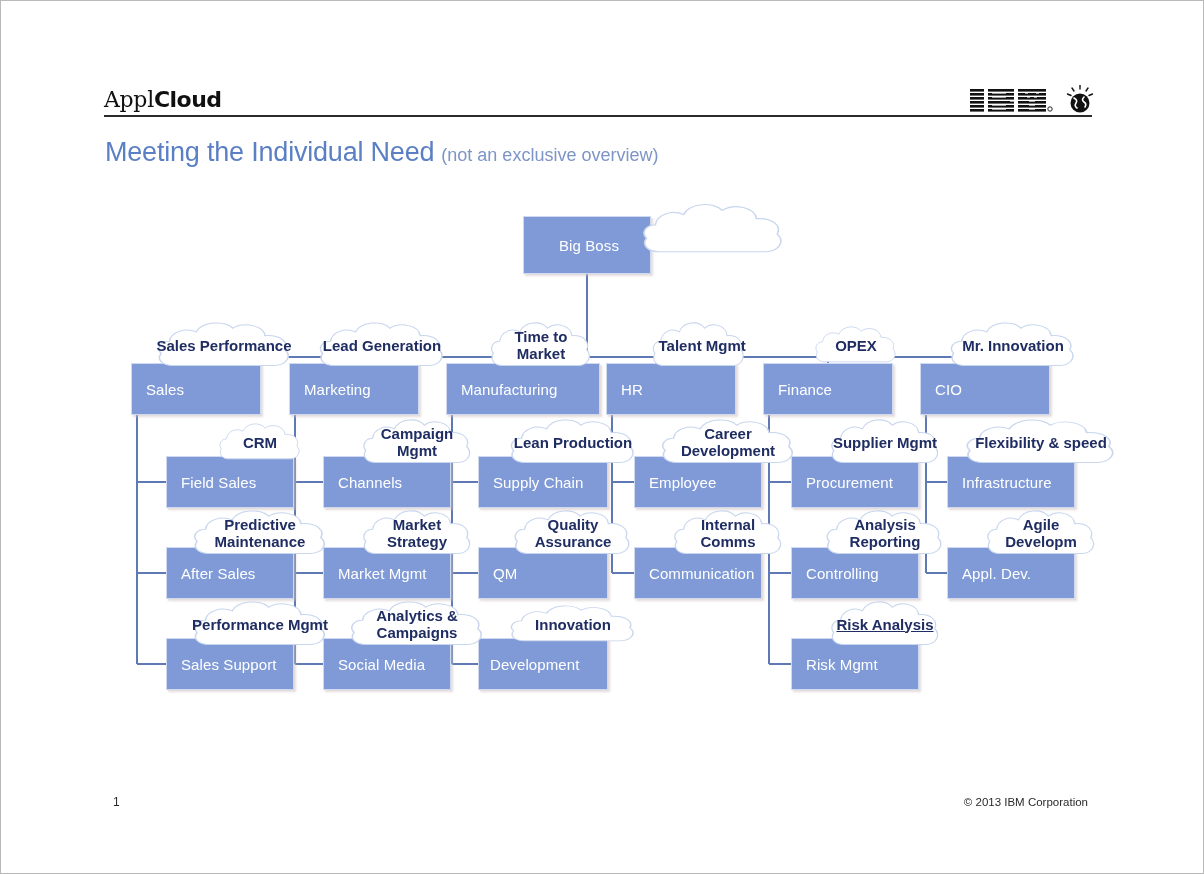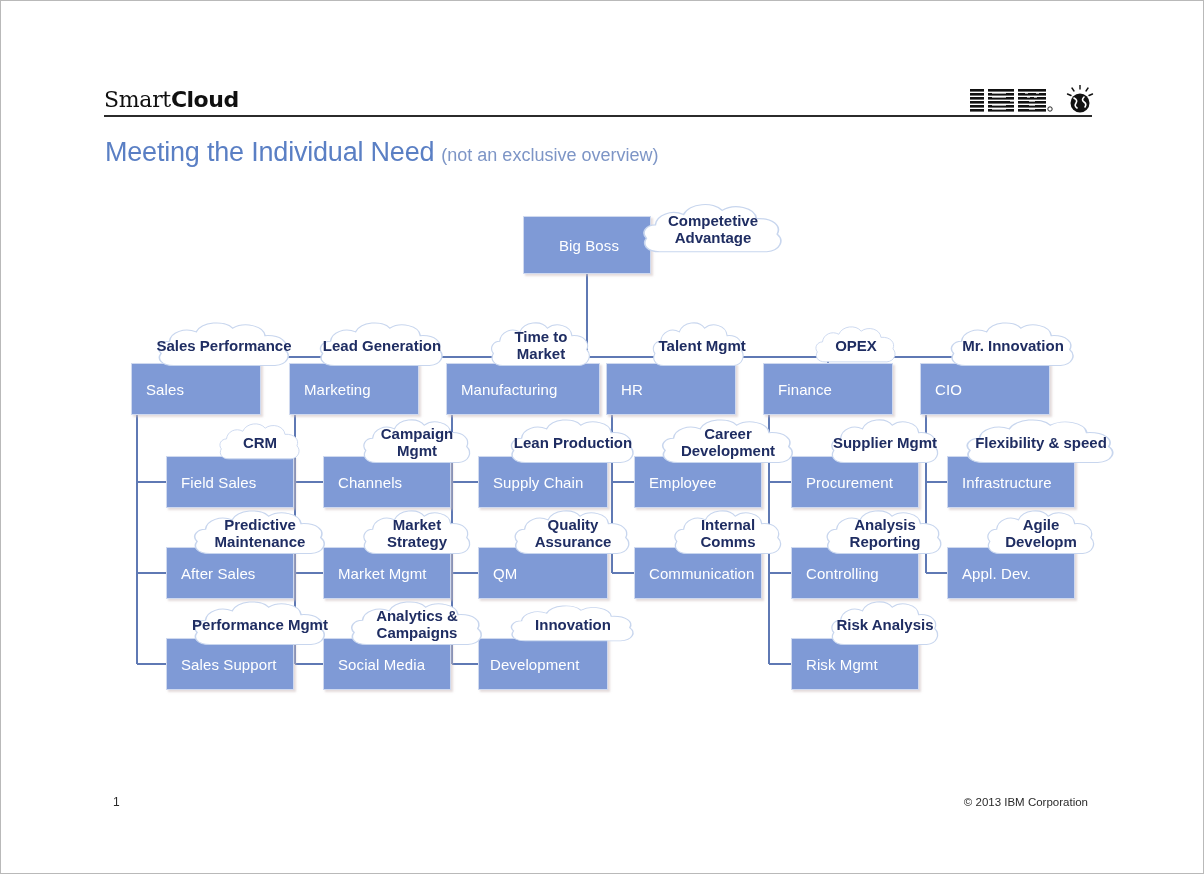--- a/index.html
+++ b/index.html
@@ -83,21 +83,21 @@
   #copyright{
     position:absolute;right:115px;top:795px;font-size:11.5px;color:#2a2a2a;
     white-space:nowrap;
   }
 </style>
 </head>
 <body>
 
 <div id="page">
 
-  <div id="brand"><span class="l">Smart</span><span class="b">Cloud</span></div>
+  <div id="brand"><span class="l">Appl</span><span class="b">Cloud</span></div>
   <div id="rule"></div>
 
   <div id="ibm-logo">
     <svg id="ibm-wordmark" width="88" height="30" viewBox="0 0 88 30">
       <g fill="#111111">
 
         <rect x="0" y="3" width="14" height="2.6"></rect>
           <rect x="0" y="7" width="14" height="2.6"></rect>
         <rect x="0" y="11" width="14" height="2.6"></rect>
           <rect x="0" y="15" width="14" height="2.6"></rect>
@@ -188,21 +188,20 @@
     <div id="nodes">
         <div class="node center" style="left: 522px; top: 215px; width: 128px; height: 58px; background: rgb(127, 154, 214);">
           <span>Big Boss</span>
         </div>
         <div class="cloud" style="left: 637.7px; top: 197px; width: 148.6px; height: 62px;">
           <svg class="cloudbg" viewBox="0 0 100 60" preserveAspectRatio="none">
             <g>
               <path d="M14,52 C5,52 2,45 5,39 C1,33 5,26 11,26 C12,16 22,11 30,16 C34,5 50,3 56,12 C64,5 78,9 79,20 C90,19 96,27 93,35 C98,41 95,51 86,52 Z" fill="#ffffff" stroke="#c8d6ee" stroke-width="1.1"></path>
             </g>
           </svg>
-          <span>Competetive Advantage</span>
         </div>
         <div class="node" style="left: 130px; top: 362px; width: 130px; height: 52px; background: rgb(127, 154, 214);">
           <span>Sales</span>
         </div>
         <div class="cloud" style="left: 152.7px; top: 316px; width: 140.6px; height: 56px;">
           <svg class="cloudbg" viewBox="0 0 100 60" preserveAspectRatio="none">
             <g>
               <path d="M14,52 C5,52 2,45 5,39 C1,33 5,26 11,26 C12,16 22,11 30,16 C34,5 50,3 56,12 C64,5 78,9 79,20 C90,19 96,27 93,35 C98,41 95,51 86,52 Z" fill="#ffffff" stroke="#c8d6ee" stroke-width="1.1"></path>
             </g>
           </svg>
@@ -391,21 +390,21 @@
           <svg class="cloudbg" viewBox="0 0 100 60" preserveAspectRatio="none">
             <g>
               <path d="M14,52 C5,52 2,45 5,39 C1,33 5,26 11,26 C12,16 22,11 30,16 C34,5 50,3 56,12 C64,5 78,9 79,20 C90,19 96,27 93,35 C98,41 95,51 86,52 Z" fill="#ffffff" stroke="#c8d6ee" stroke-width="1.1"></path>
             </g>
           </svg>
           <span>Analysis Reporting</span>
         </div>
         <div class="node" style="left: 790px; top: 637px; width: 128px; height: 52px; background: rgb(127, 154, 214);">
           <span>Risk Mgmt</span>
         </div>
-        <div class="cloud" style="left: 826.6px; top: 595px; width: 114.8px; height: 56px;">
+        <div class="cloud" style="left: 826.6px; top: 595px; width: 114.8px; height: 56px; text-decoration: underline;">
           <svg class="cloudbg" viewBox="0 0 100 60" preserveAspectRatio="none">
             <g>
               <path d="M14,52 C5,52 2,45 5,39 C1,33 5,26 11,26 C12,16 22,11 30,16 C34,5 50,3 56,12 C64,5 78,9 79,20 C90,19 96,27 93,35 C98,41 95,51 86,52 Z" fill="#ffffff" stroke="#c8d6ee" stroke-width="1.1"></path>
             </g>
           </svg>
           <span>Risk Analysis</span>
         </div>
         <div class="node" style="left: 919px; top: 362px; width: 130px; height: 52px; background: rgb(127, 154, 214);">
           <span>CIO</span>
         </div>

